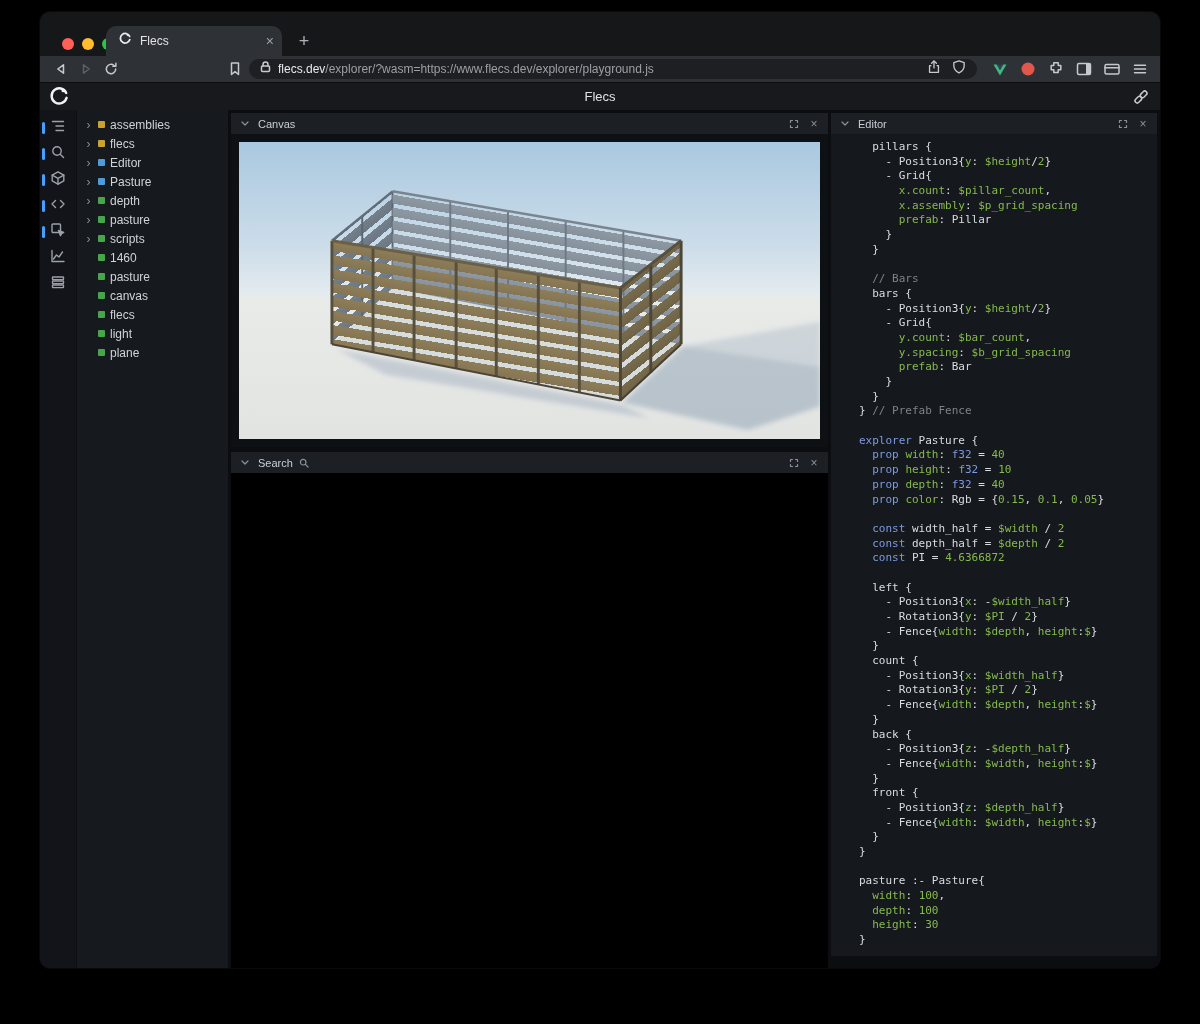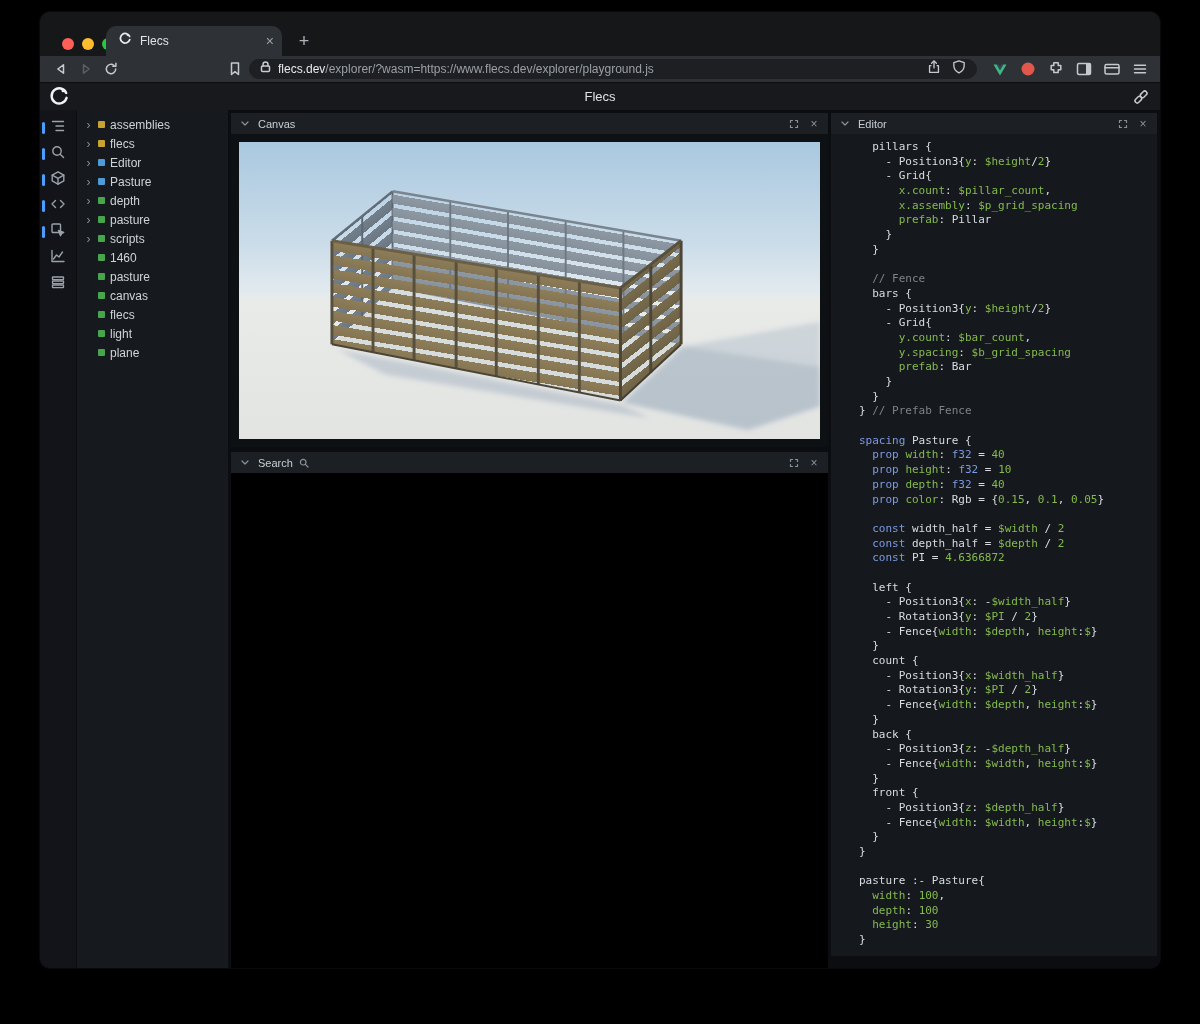--- a/index.html
+++ b/index.html
@@ -439,32 +439,32 @@
         <div class="editor-body">
             <div class="cl">  pillars {</div>
             <div class="cl">    - Position3{<span class="g">y</span>: <span class="g">$height</span>/<span class="g">2</span>}</div>
             <div class="cl">    - Grid{</div>
             <div class="cl">      <span class="g">x.count</span>: <span class="g">$pillar_count</span>,</div>
             <div class="cl">      <span class="g">x.assembly</span>: <span class="g">$p_grid_spacing</span></div>
             <div class="cl">      <span class="g">prefab</span>: Pillar</div>
             <div class="cl">    }</div>
             <div class="cl">  }</div>
             <div class="cl">&nbsp;</div>
-            <div class="cl">  <span class="c">// Fence</span></div>
+            <div class="cl">  <span class="c">// Bars</span></div>
             <div class="cl">  bars {</div>
             <div class="cl">    - Position3{<span class="g">y</span>: <span class="g">$height</span>/<span class="g">2</span>}</div>
             <div class="cl">    - Grid{</div>
             <div class="cl">      <span class="g">y.count</span>: <span class="g">$bar_count</span>,</div>
             <div class="cl">      <span class="g">y.spacing</span>: <span class="g">$b_grid_spacing</span></div>
             <div class="cl">      <span class="g">prefab</span>: Bar</div>
             <div class="cl">    }</div>
             <div class="cl">  }</div>
             <div class="cl">} <span class="c">// Prefab Fence</span></div>
             <div class="cl">&nbsp;</div>
-            <div class="cl"><span class="k">spacing</span> Pasture {</div>
+            <div class="cl"><span class="k">explorer</span> Pasture {</div>
             <div class="cl">  <span class="k">prop</span> <span class="g">width</span>: <span class="k">f32</span> = <span class="g">40</span></div>
             <div class="cl">  <span class="k">prop</span> <span class="g">height</span>: <span class="k">f32</span> = <span class="g">10</span></div>
             <div class="cl">  <span class="k">prop</span> <span class="g">depth</span>: <span class="k">f32</span> = <span class="g">40</span></div>
             <div class="cl">  <span class="k">prop</span> <span class="g">color</span>: Rgb = {<span class="g">0.15</span>, <span class="g">0.1</span>, <span class="g">0.05</span>}</div>
             <div class="cl">&nbsp;</div>
             <div class="cl">  <span class="k">const</span> width_half = <span class="g">$width</span> / <span class="g">2</span></div>
             <div class="cl">  <span class="k">const</span> depth_half = <span class="g">$depth</span> / <span class="g">2</span></div>
             <div class="cl">  <span class="k">const</span> PI = <span class="g">4.6366872</span></div>
             <div class="cl">&nbsp;</div>
             <div class="cl">  left {</div>

